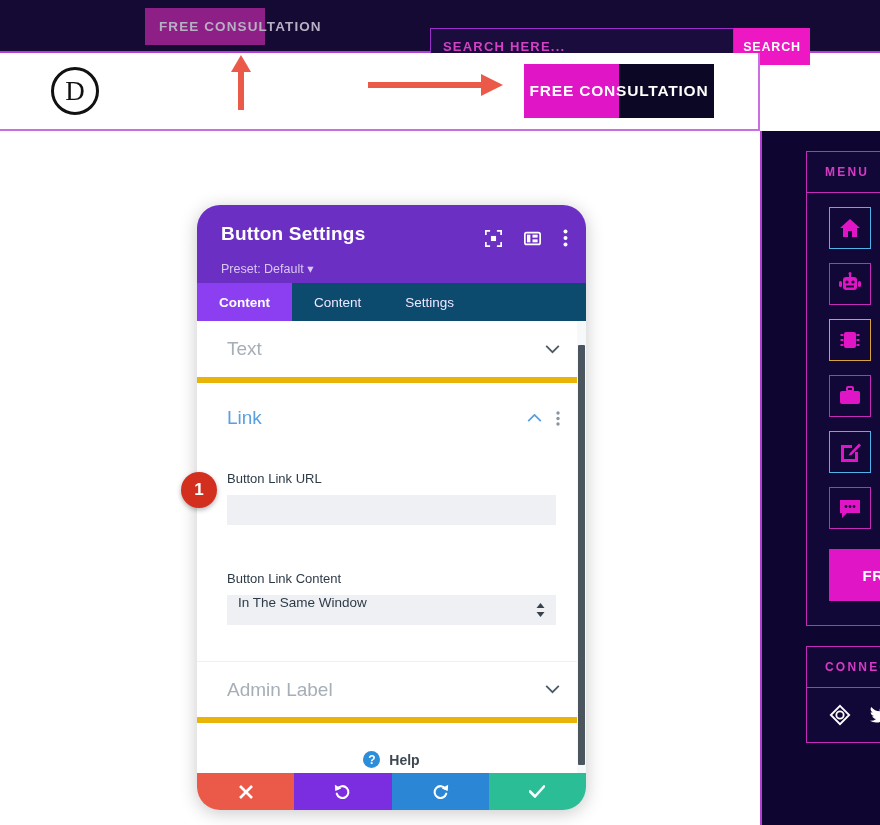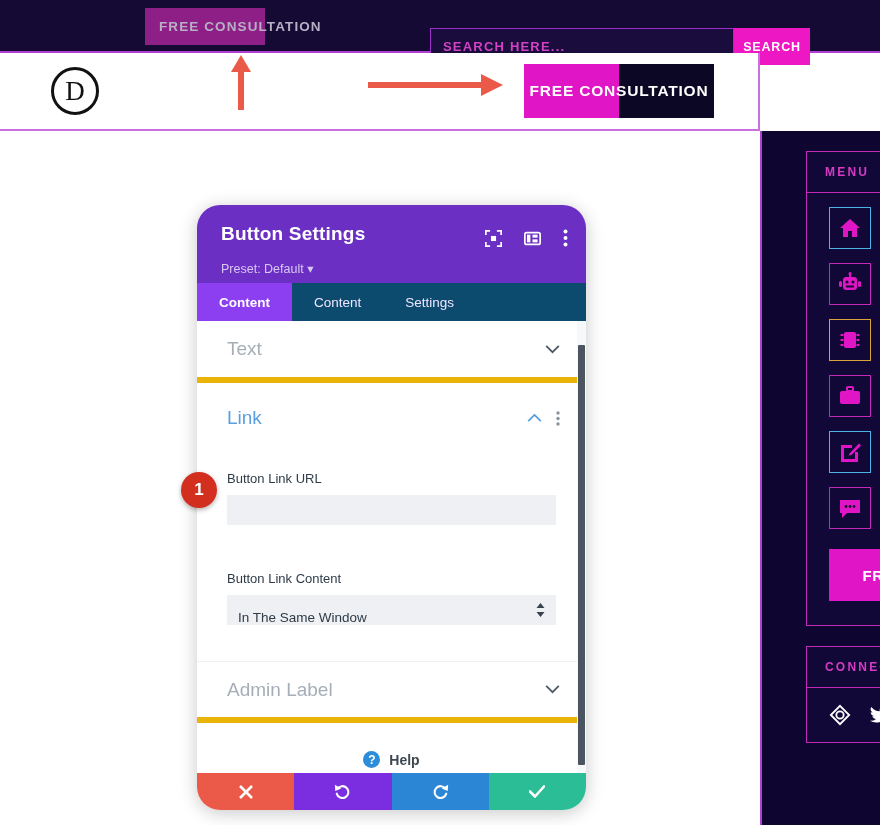--- a/index.html
+++ b/index.html
@@ -146,21 +146,21 @@
 
   .field-block { padding: 18px 30px 6px 30px; }
   .field-label { font-size:13px; color:#2e3b47; font-weight:400; margin-bottom:9px; }
   .field-input {
     width:100%; height:30px; background:#eef0f4; border:none; outline:none;
     padding:0 11px; font-size:13.5px; color:#2e3b47;
     font-family:"Liberation Sans",sans-serif;
   }
   .field-select {
     position:relative; width:100%; height:30px; background:#eef0f4;
-    display:flex; align-items:flex-end; padding:0 11px;
+    display:flex; align-items:flex-start; padding:0 11px;
     font-size:13.5px; color:#2e3b47; cursor:pointer;
   }
   .sel-arrows { position:absolute; right:11px; top:50%; transform:translateY(-50%); color:#333c46; font-size:11px; line-height:.8; text-align:center;}
   .field-spacer { height:22px; }
 
   .help-row {
     display:flex; align-items:center; justify-content:center; gap:9px;
     padding:28px 0 0 0; cursor:pointer;
   }
   .help-q {

